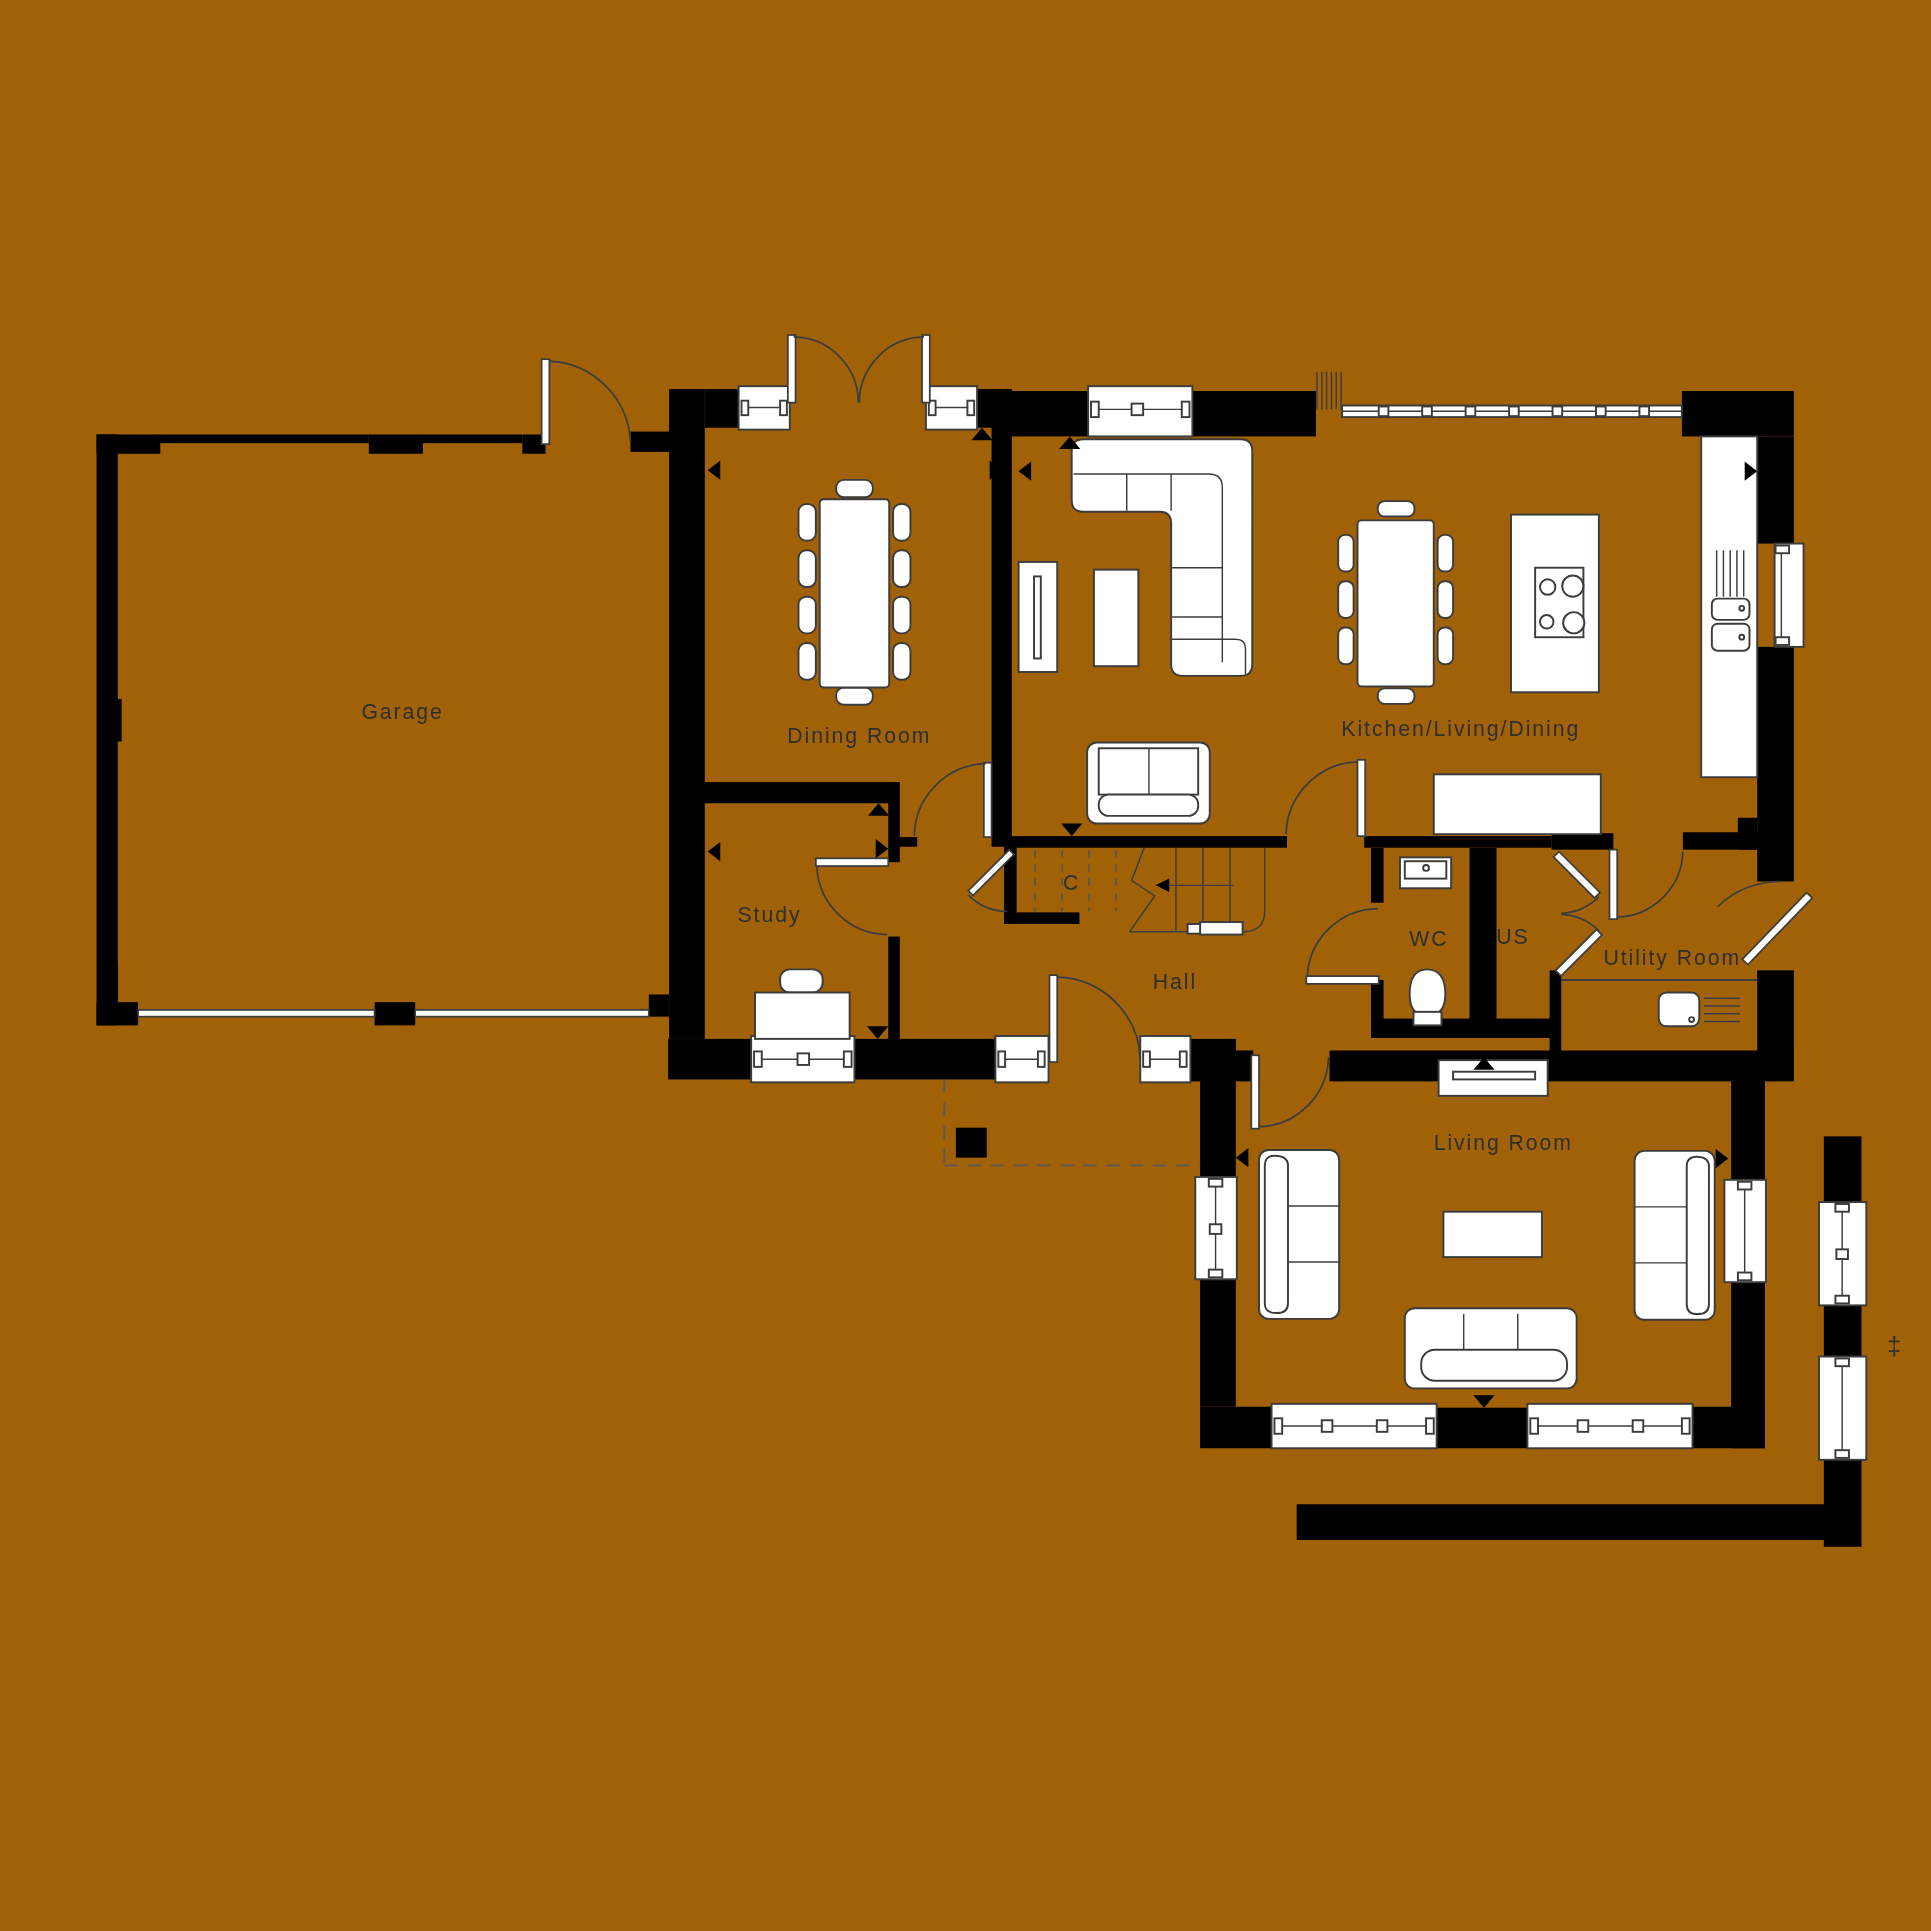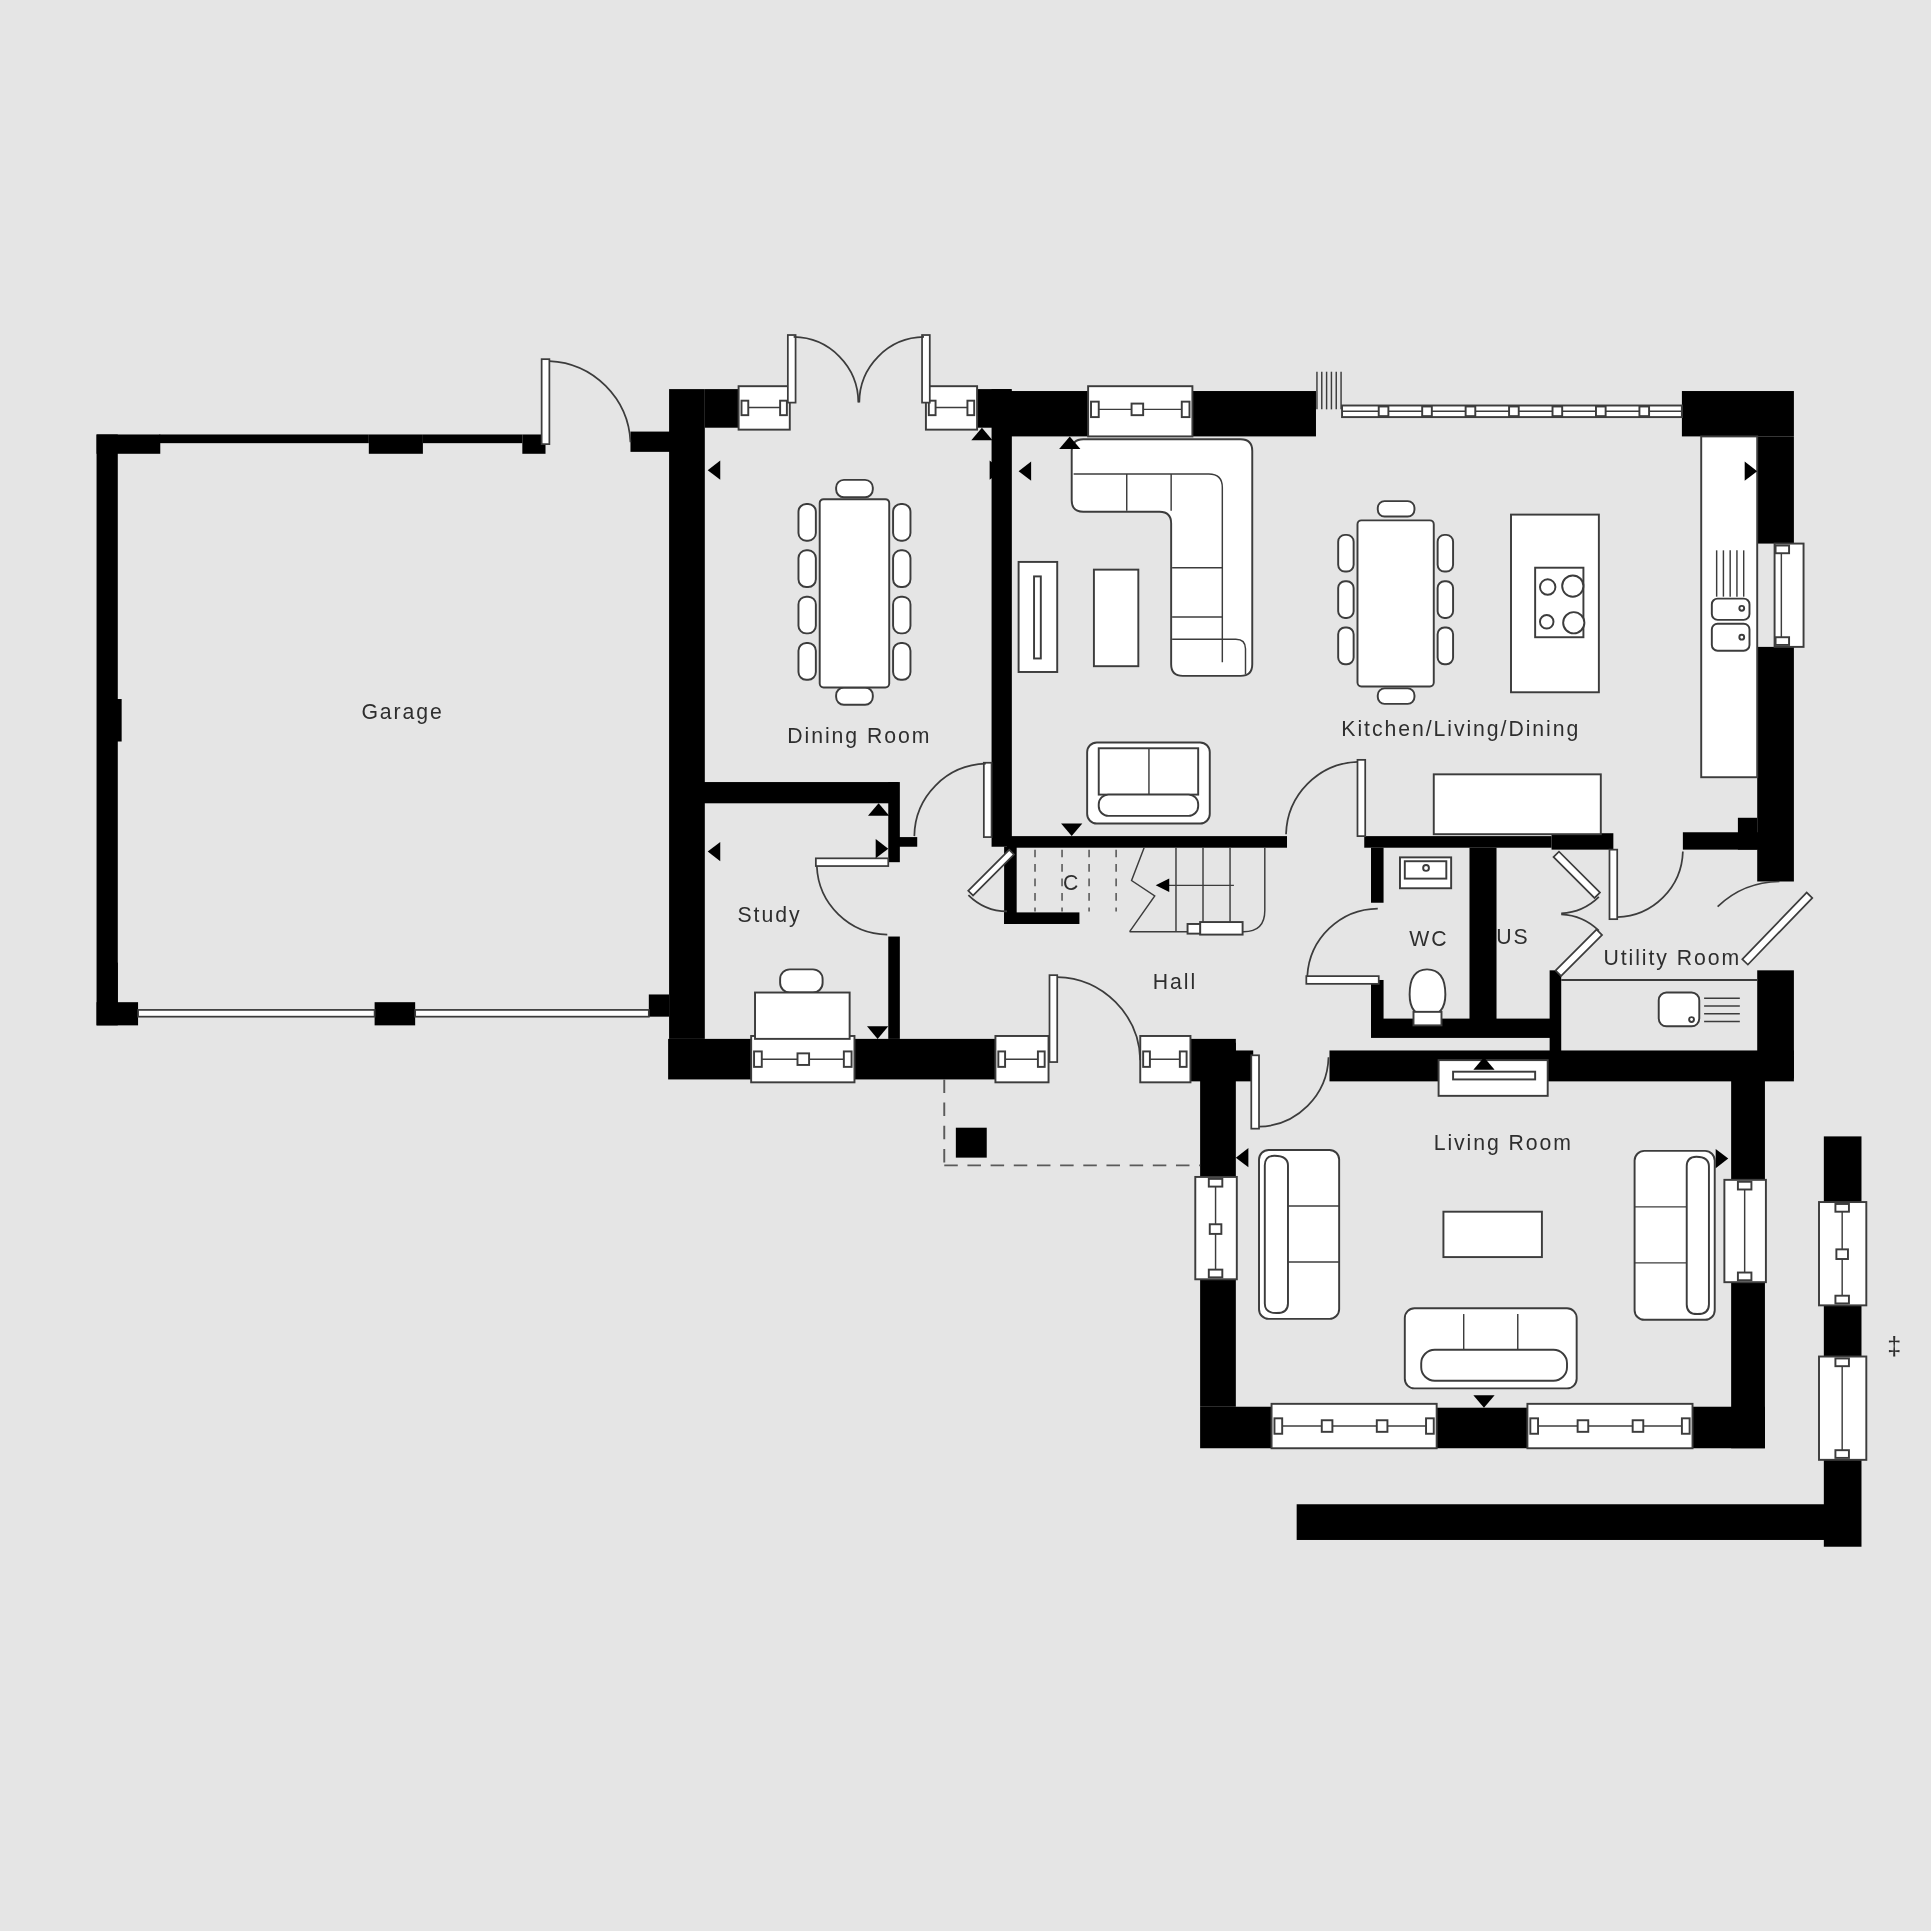--- a/index.html
+++ b/index.html
@@ -1,16 +1,16 @@
 <!DOCTYPE html>
 <html><head>
 <meta charset="utf-8">
 <style>
   html,body{margin:0;padding:0;background:#ffffff;width:1931px;height:1931px;}
-  .page{position:relative;width:1931px;height:1931px;background:#e5e5e5;overflow:hidden;
+  .page{position:relative;width:1931px;height:1931px;background:#a16207;overflow:hidden;
         font-family:"Liberation Sans", sans-serif;}
   svg{position:absolute;left:0;top:0;}
   svg text{font-family:"Liberation Sans","DejaVu Sans",sans-serif;
            fill:#2e2e2e;font-size:22px;letter-spacing:2px;}
   .wall{fill:#000000;stroke:none;}
   .ln{stroke:#3c3c3c;stroke-width:2;fill:none;}
   .ln15{stroke:#3c3c3c;stroke-width:1.5;fill:none;}
   .furn{fill:#ffffff;stroke:#3c3c3c;stroke-width:2;}
   .win{fill:#ffffff;stroke:#3c3c3c;stroke-width:2;}
   .door{fill:#ffffff;stroke:#3c3c3c;stroke-width:1.8;}

